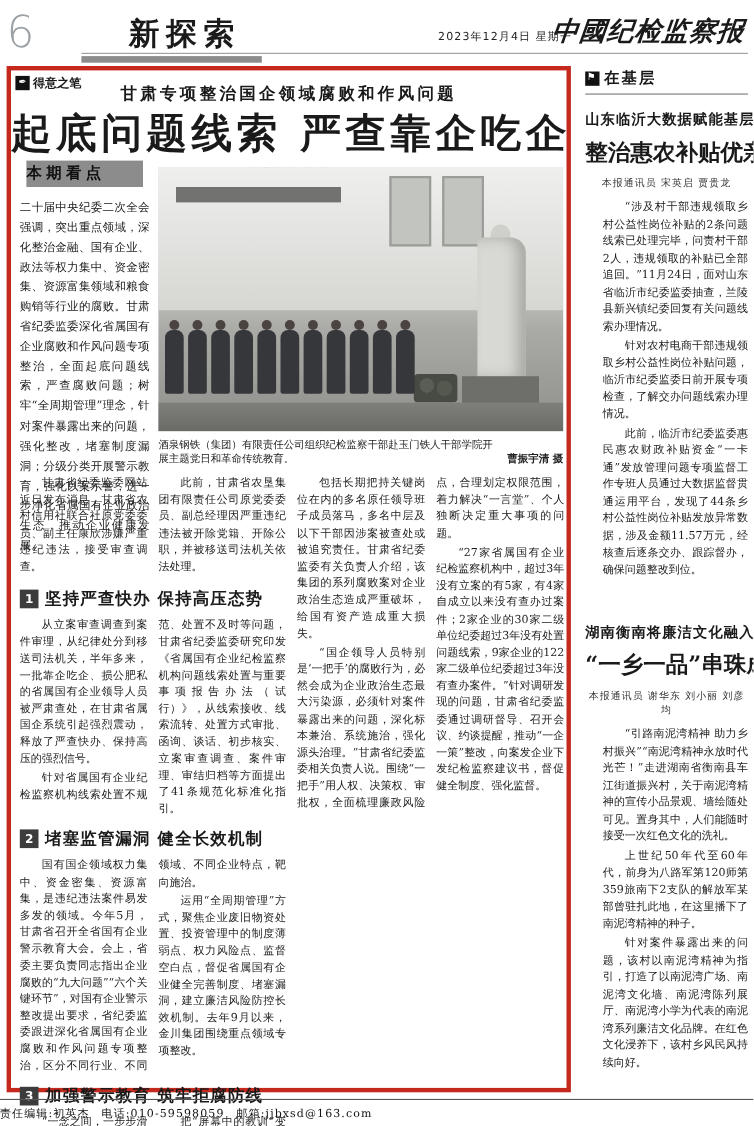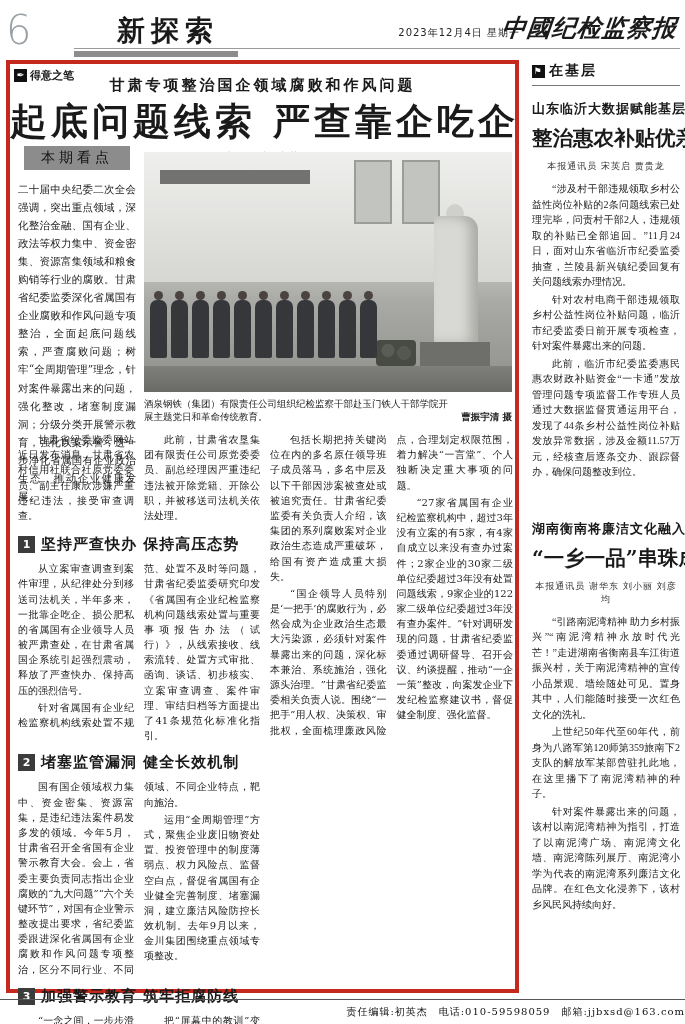--- a/index.html
+++ b/index.html
@@ -22,21 +22,21 @@
 
   .feature-label{position:absolute;left:4px;top:4px;display:flex;align-items:center;gap:3px;font-size:11px;font-weight:bold;}
   .mini-icon{width:13px;height:13px;background:#111;color:#fff;font-size:9px;line-height:13px;text-align:center;display:inline-block;font-family:"DejaVu Sans",sans-serif;}
 
   .kicker{position:absolute;left:0;top:12px;width:100%;text-align:center;font-size:15px;font-weight:bold;letter-spacing:3px;}
   .headline{position:absolute;left:0;top:33px;width:100%;text-align:left;font-size:37px;font-weight:bold;letter-spacing:4px;white-space:nowrap;}
   .byline{position:absolute;left:0;top:86px;width:100%;text-align:center;font-size:10px;color:#333;letter-spacing:2px;}
 
   
   .highlight{position:absolute;left:8px;top:82px;width:118px;height:278px;}
-  .highlight-title{background:#8c8c8c;color:#101010;font-weight:normal;text-align:center;font-size:14px;letter-spacing:4px;padding:3px 0;margin:0 6px;}
+  .highlight-title{background:#8c8c8c;color:#101010;font-weight:bold;font-size:14px;letter-spacing:4px;padding:3px 0;margin:0 6px;}
   .highlight-text{margin-top:10px;font-size:10.5px;line-height:1.72;text-align:justify;text-justify:inter-character;}
   .highlight-text::first-line{}
 
   
   .photo{position:absolute;left:134px;top:88px;width:368px;height:240px;background:linear-gradient(180deg,#e3e3e1 0%,#cfcfcc 38%,#a9a9a6 62%,#8f8f8c 100%);overflow:hidden;}
   .photo .wall-band{position:absolute;left:0;top:0;width:100%;height:54%;background:linear-gradient(180deg,#efefed,#d6d6d3);}
   .photo .banner{position:absolute;left:16px;top:18px;width:150px;height:14px;background:#4a4a48;opacity:.75;}
   .photo .window{position:absolute;top:8px;width:34px;height:60px;background:#c2c4c0;border:2px solid #9b9d99;}
   .photo .crowd{position:absolute;left:6px;bottom:34px;display:flex;gap:4px;align-items:flex-end;}
   .photo .figure{width:17px;height:58px;background:#35373a;border-radius:7px 7px 2px 2px;position:relative;}
@@ -60,26 +60,26 @@
   .sec-num{width:17px;height:17px;background:#3c3c3c;color:#fff;font-size:11px;font-weight:bold;text-align:center;line-height:17px;font-family:"DejaVu Sans",sans-serif;flex:0 0 auto;}
   .sec-title{font-size:15px;font-weight:bold;letter-spacing:1px;white-space:nowrap;}
 
   
   .rail{left:532px;top:62px;width:148px;}
   .rail-label{display:flex;align-items:center;gap:4px;font-size:14px;font-weight:bold;letter-spacing:2px;padding-bottom:5px;border-bottom:1px solid #777;}
   .rail-kicker{margin-top:14px;text-align:center;font-size:13px;font-weight:bold;letter-spacing:1px;white-space:nowrap;}
   .rail-headline{margin-top:6px;text-align:center;font-size:20.5px;font-weight:bold;letter-spacing:0px;white-space:nowrap;}
   .rail-byline{margin-top:8px;text-align:center;font-size:9px;color:#333;letter-spacing:1px;}
   .rail-body{margin-top:8px;}
-  .rail-body p{margin:0 0 2px 0;font-size:10px;line-height:1.55;text-align:justify;text-justify:inter-character;text-indent:2em;font-family:Liberation Serif, serif;}
+  .rail-body p{margin:0 0 2px 16px;font-size:10px;line-height:1.55;text-align:justify;text-justify:inter-character;text-indent:2em;}
   .rail-article2{margin-top:16px;padding-top:10px;}
 
   
   .footer-rule{left:0;top:999px;width:685px;height:1px;background:#555;}
-  .footer{left:0;top:1005px;width:685px;text-align:right;font-size:10px;letter-spacing:1px;color:#111;}
+  .footer{left:0;top:1005px;width:685px;text-align:left;font-size:10px;letter-spacing:1px;color:#111;}
 </style>
 </head>
 <body>
 
 <div class="abs page-num">6</div>
 <div class="abs section-title">新探索</div>
 <div class="abs header-hairline"></div>
 <div class="abs header-bar"></div>
 <div class="abs pub-date">2023年12月4日  星期一</div>
 <div class="abs masthead">中國纪检监察报</div>
@@ -180,21 +180,21 @@
     <span class="mini-icon">⚑</span>
     <span>在基层</span>
   </div>
 
   <div>
     <div class="rail-kicker">山东临沂大数据赋能基层监督</div>
     <div class="rail-headline">整治惠农补贴优亲厚友</div>
     <div class="rail-byline">本报通讯员 宋英启 贾贵龙</div>
     <div class="rail-body">
       <p>“涉及村干部违规领取乡村公益性岗位补贴的2条问题线索已处理完毕，问责村干部2人，违规领取的补贴已全部追回。”11月24日，面对山东省临沂市纪委监委抽查，兰陵县新兴镇纪委回复有关问题线索办理情况。</p>
-      <p>针对农村电商干部违规领取乡村公益性岗位补贴问题，临沂市纪委监委日前开展专项检查，针对案件暴露出来的问题。</p>
+      <p>针对农村电商干部违规领取乡村公益性岗位补贴问题，临沂市纪委监委日前开展专项检查，了解交办问题线索办理情况。</p>
       <p>此前，临沂市纪委监委惠民惠农财政补贴资金“一卡通”发放管理问题专项监督工作专班人员通过大数据监督贯通运用平台，发现了44条乡村公益性岗位补贴发放异常数据，涉及金额11.57万元，经核查后逐条交办、跟踪督办，确保问题整改到位。</p>
     </div>
   </div>
 
   <div class="rail-article2">
     <div class="rail-kicker">湖南衡南将廉洁文化融入乡村振兴</div>
     <div class="rail-headline">“一乡一品”串珠成链</div>
     <div class="rail-byline">本报通讯员 谢华东 刘小丽 刘彦均</div>
     <div class="rail-body">
       <p>“引路南泥湾精神 助力乡村振兴”“南泥湾精神永放时代光芒！”走进湖南省衡南县车江街道振兴村，关于南泥湾精神的宣传小品景观、墙绘随处可见。置身其中，人们能随时接受一次红色文化的洗礼。</p>

